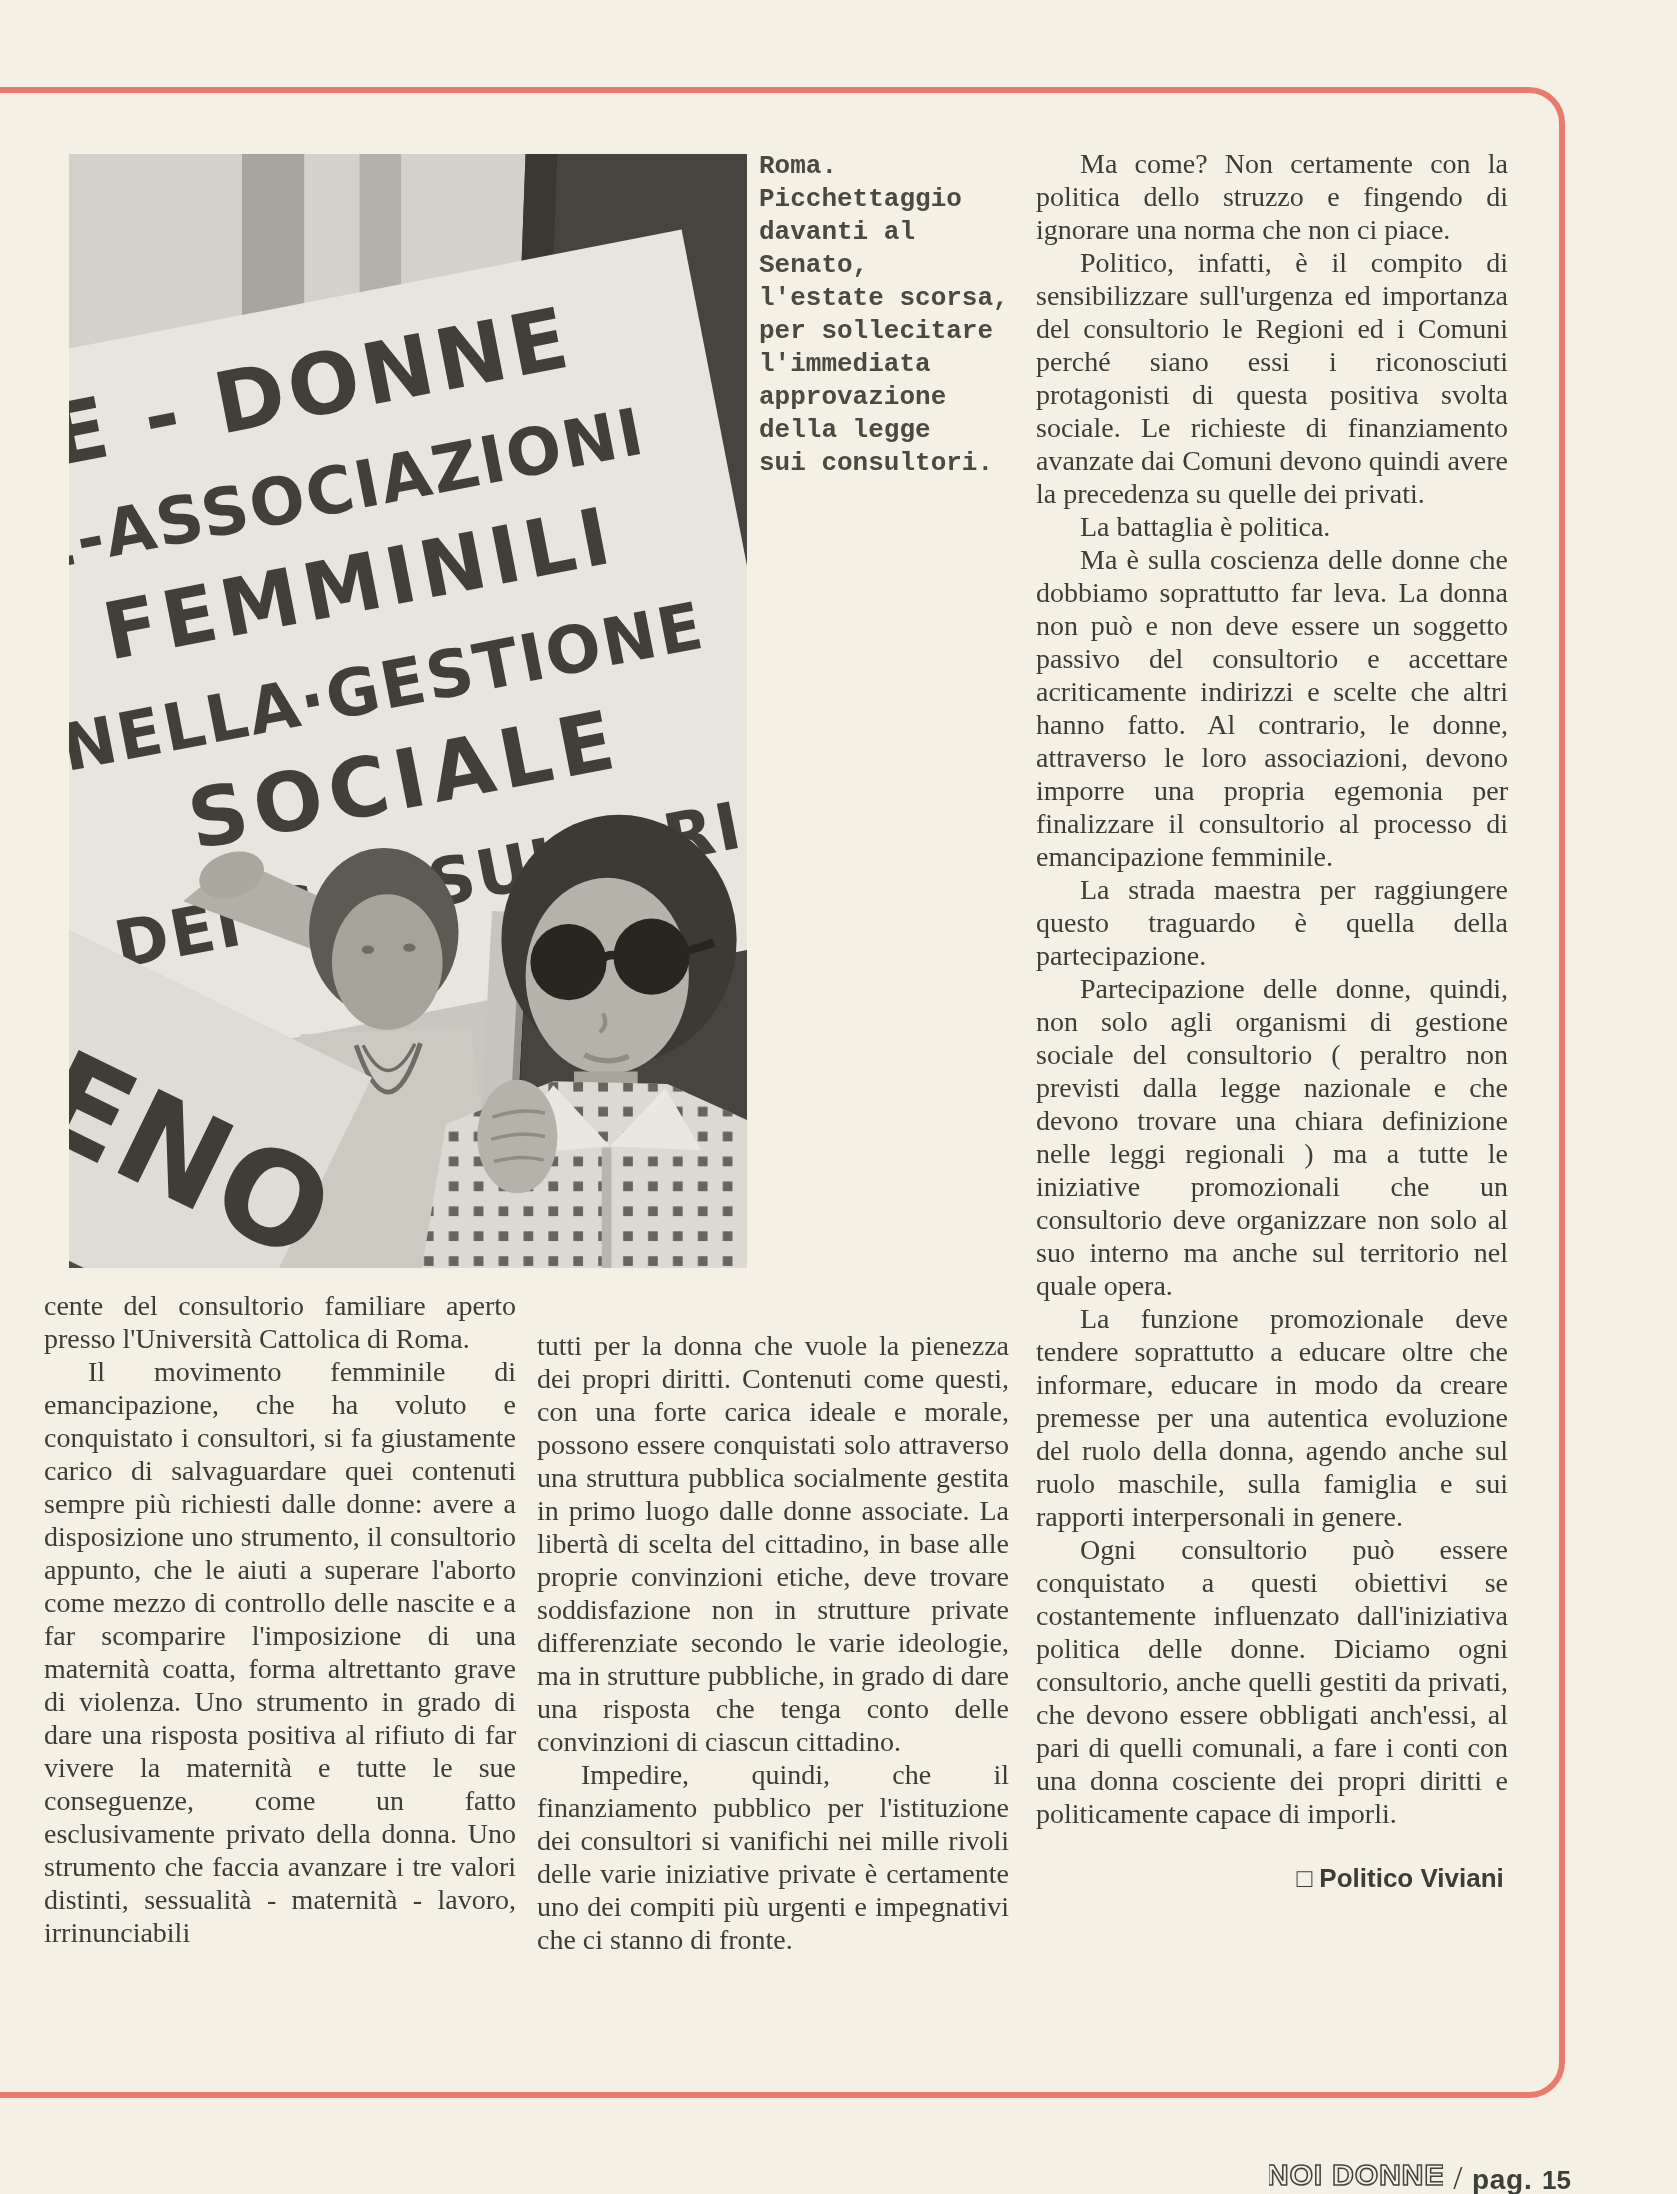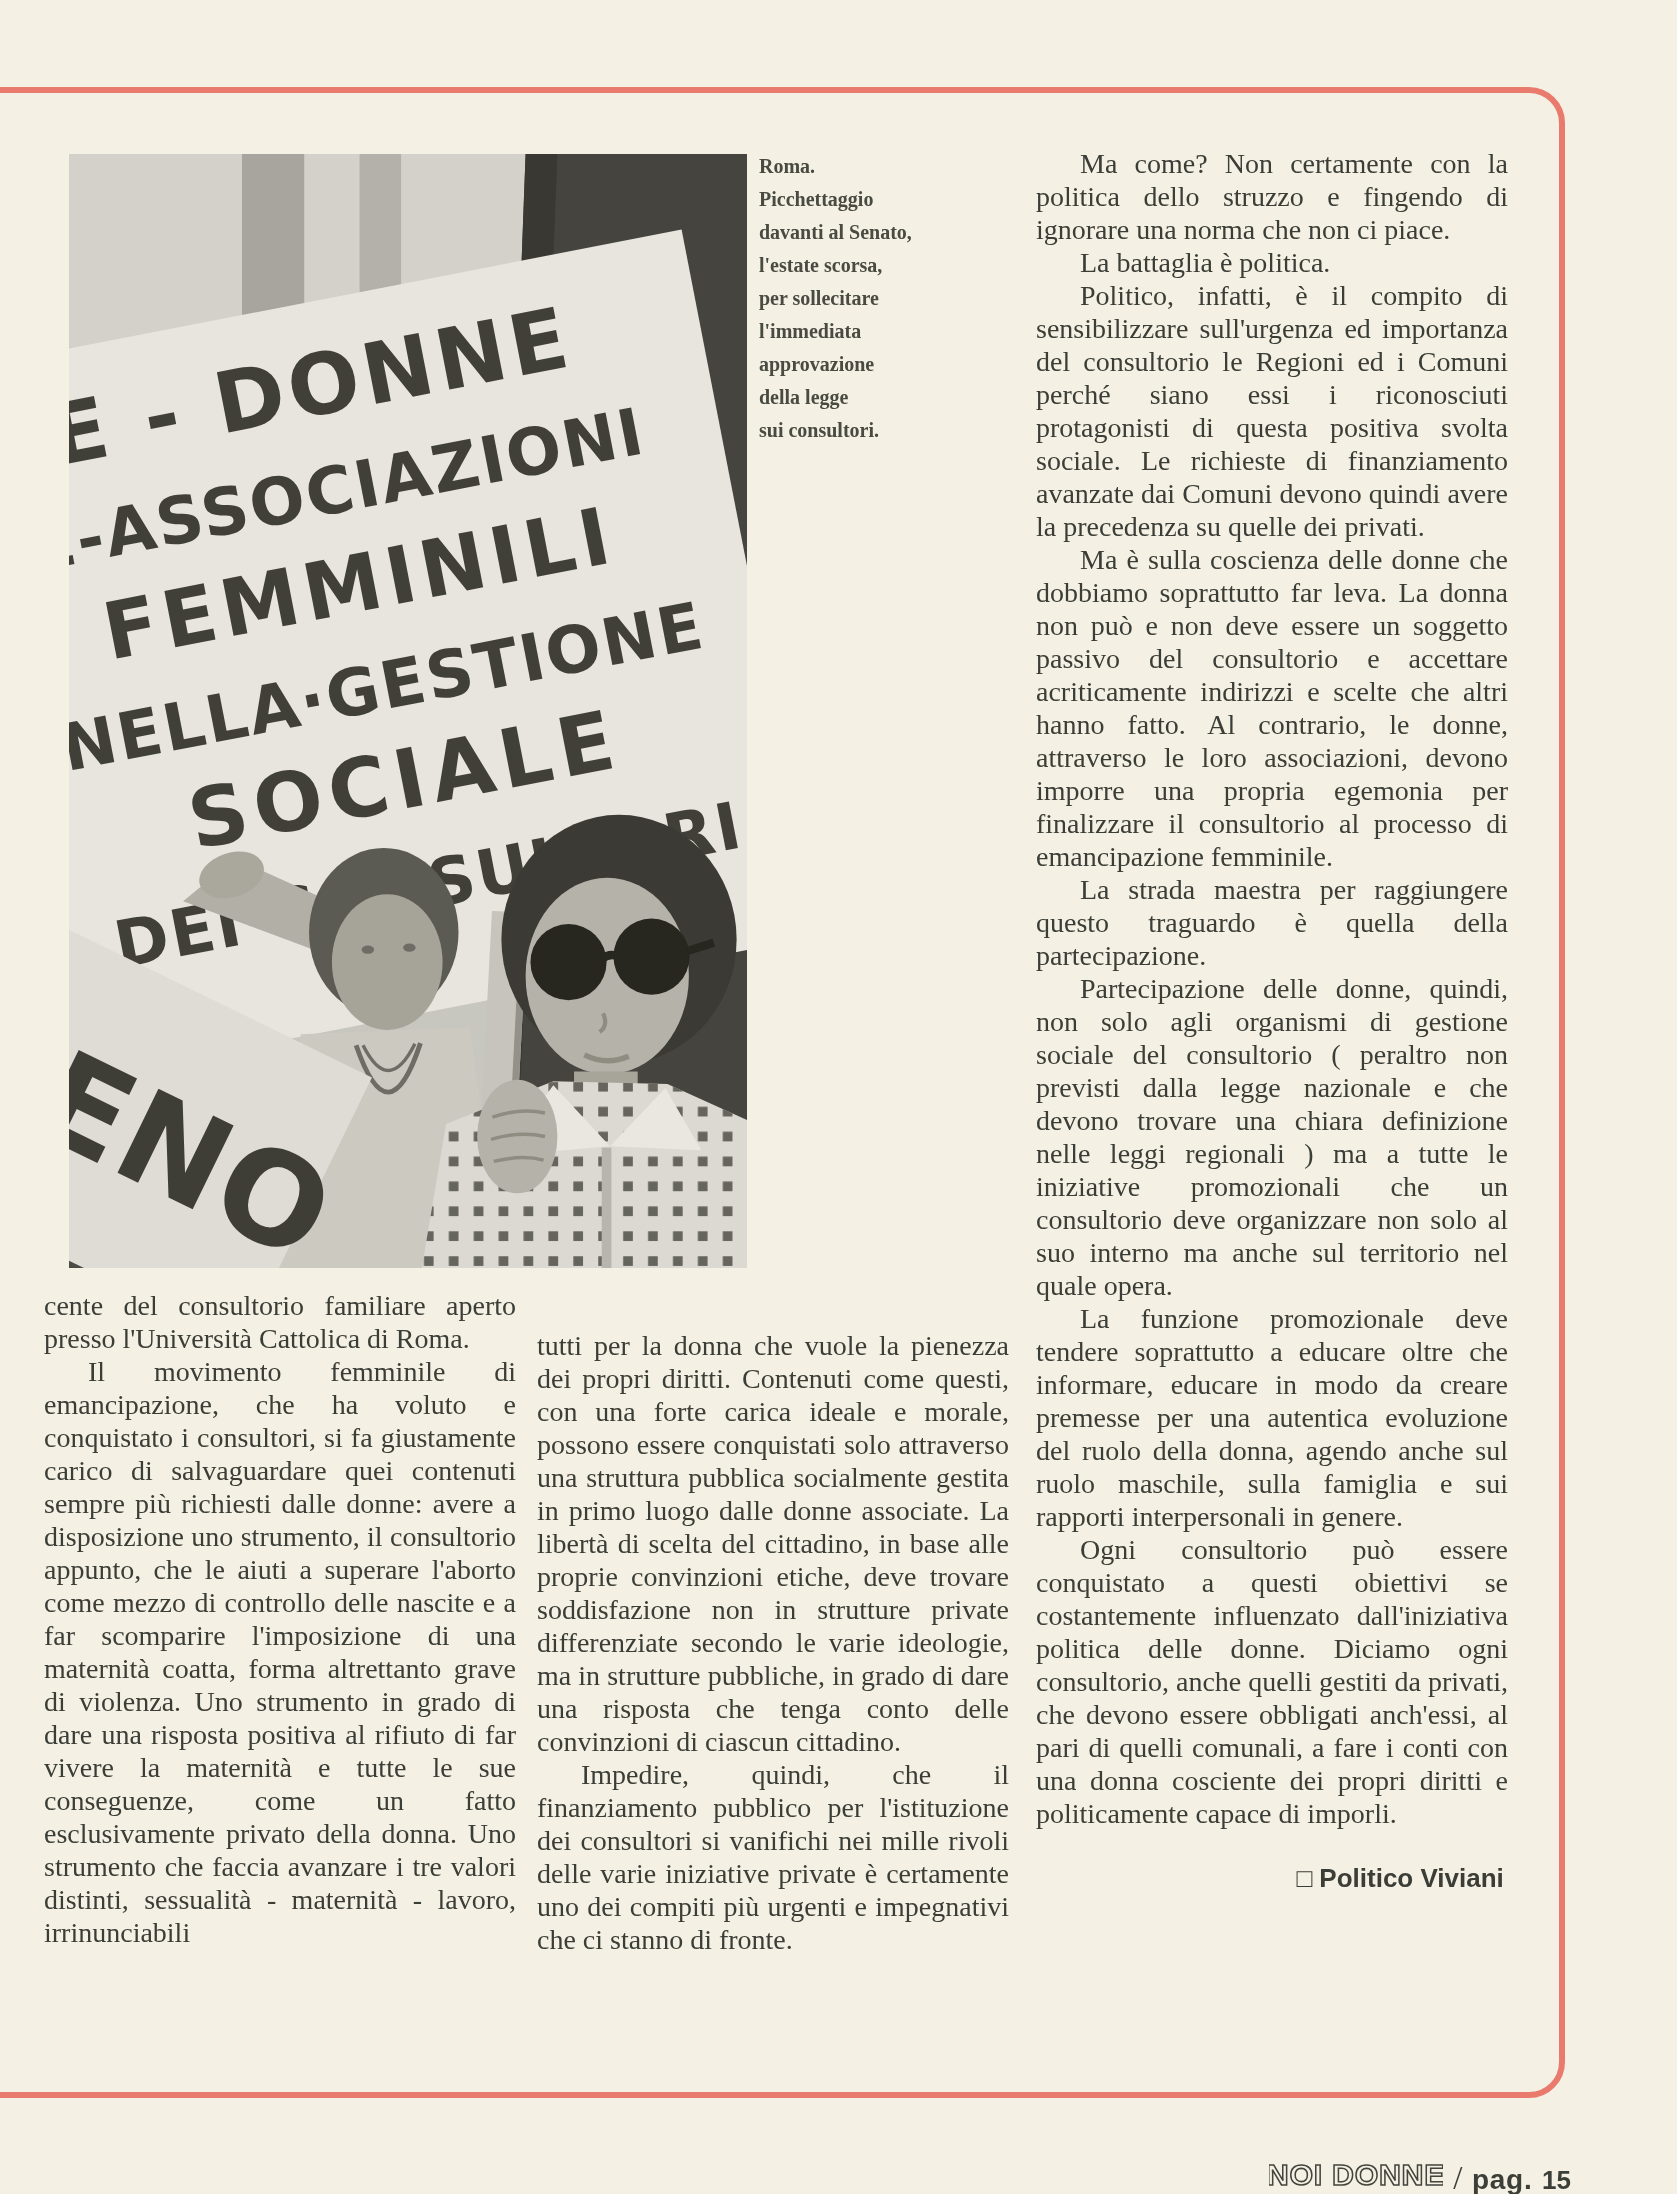--- a/index.html
+++ b/index.html
@@ -33,23 +33,23 @@
     font-weight: bold;
     fill: #403f38;
     text-anchor: middle;
   }
 
   
   .caption {
     position: absolute;
     left: 759px; top: 150px;
     width: 266px;
-    font-family: Liberation Serif, serif;
-    font-weight: bold;
-    font-size: 20px;
+    font-family: Liberation Mono, monospace;
+    font-weight: bold;
+    font-size: 26px;
     line-height: 33px;
     color: #494b42;
     white-space: pre-line;
   }
 
   
   .col {
     position: absolute;
     width: 472px;
     text-align: justify;
@@ -181,22 +181,22 @@
   <p class="ind">Il movimento femminile di emancipazione, che ha voluto e conquistato i consultori, si fa giustamente carico di salvaguardare quei contenuti sempre più richiesti dalle donne: avere a disposizione uno strumento, il consultorio appunto, che le aiuti a superare l'aborto come mezzo di controllo delle nascite e a far scomparire l'imposizione di una maternità coatta, forma altrettanto grave di violenza. Uno strumento in grado di dare una risposta positiva al rifiuto di far vivere la maternità e tutte le sue conseguenze, come un fatto esclusivamente privato della donna. Uno strumento che faccia avanzare i tre valori distinti, sessualità - maternità - lavoro, irrinunciabili</p>
 </div>
 
 <div class="col" id="col-mid">
   <p>tutti per la donna che vuole la pienezza dei propri diritti. Contenuti come questi, con una forte carica ideale e morale, possono essere conquistati solo attraverso una struttura pubblica socialmente gestita in primo luogo dalle donne associate. La libertà di scelta del cittadino, in base alle proprie convinzioni etiche, deve trovare soddisfazione non in strutture private differenziate secondo le varie ideologie, ma in strutture pubbliche, in grado di dare una risposta che tenga conto delle convinzioni di ciascun cittadino.</p>
   <p class="ind">Impedire, quindi, che il finanziamento pubblico per l'istituzione dei consultori si vanifichi nei mille rivoli delle varie iniziative private è certamente uno dei compiti più urgenti e impegnativi che ci stanno di fronte.</p>
 </div>
 
 <div class="col" id="col-right">
   <p class="ind">Ma come? Non certamente con la politica dello struzzo e fingendo di ignorare una norma che non ci piace.</p>
+  <p class="ind">Politico, infatti, è il compito di sensibilizzare sull'urgenza ed importanza del consultorio le Regioni ed i Comuni perché siano essi i riconosciuti protagonisti di questa positiva svolta sociale. Le richieste di finanziamento avanzate dai Comuni devono quindi avere la precedenza su quelle dei privati.</p>
   <p class="ind">La battaglia è politica.</p>
-  <p class="ind">Politico, infatti, è il compito di sensibilizzare sull'urgenza ed importanza del consultorio le Regioni ed i Comuni perché siano essi i riconosciuti protagonisti di questa positiva svolta sociale. Le richieste di finanziamento avanzate dai Comuni devono quindi avere la precedenza su quelle dei privati.</p>
   <p class="ind">Ma è sulla coscienza delle donne che dobbiamo soprattutto far leva. La donna non può e non deve essere un soggetto passivo del consultorio e accettare acriticamente indirizzi e scelte che altri hanno fatto. Al contrario, le donne, attraverso le loro associazioni, devono imporre una propria egemonia per finalizzare il consultorio al processo di emancipazione femminile.</p>
   <p class="ind">La strada maestra per raggiungere questo traguardo è quella della partecipazione.</p>
   <p class="ind">Partecipazione delle donne, quindi, non solo agli organismi di gestione sociale del consultorio ( peraltro non previsti dalla legge nazionale e che devono trovare una chiara definizione nelle leggi regionali ) ma a tutte le iniziative promozionali che un consultorio deve organizzare non solo al suo interno ma anche sul territorio nel quale opera.</p>
   <p class="ind">La funzione promozionale deve tendere soprattutto a educare oltre che informare, educare in modo da creare premesse per una autentica evoluzione del ruolo della donna, agendo anche sul ruolo maschile, sulla famiglia e sui rapporti interpersonali in genere.</p>
   <p class="ind">Ogni consultorio può essere conquistato a questi obiettivi se costantemente influenzato dall'iniziativa politica delle donne. Diciamo ogni consultorio, anche quelli gestiti da privati, che devono essere obbligati anch'essi, al pari di quelli comunali, a fare i conti con una donna cosciente dei propri diritti e politicamente capace di imporli.</p>
   <div class="byline">□ Politico Viviani</div>
 </div>
 
 <div class="footer">
   <svg width="174" height="39" viewBox="0 0 252 56">

